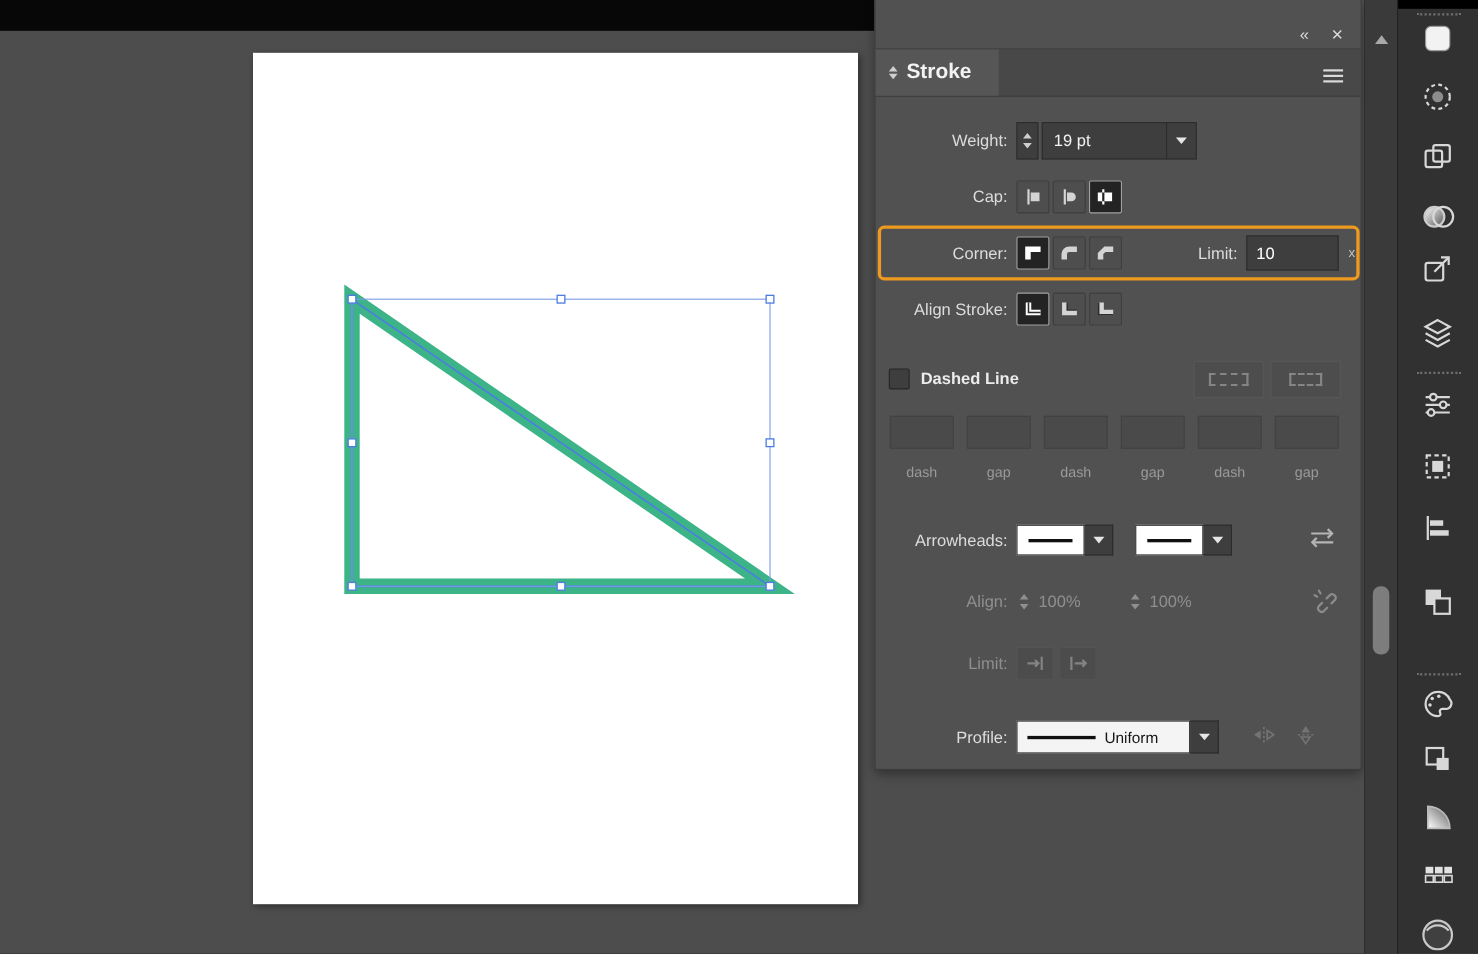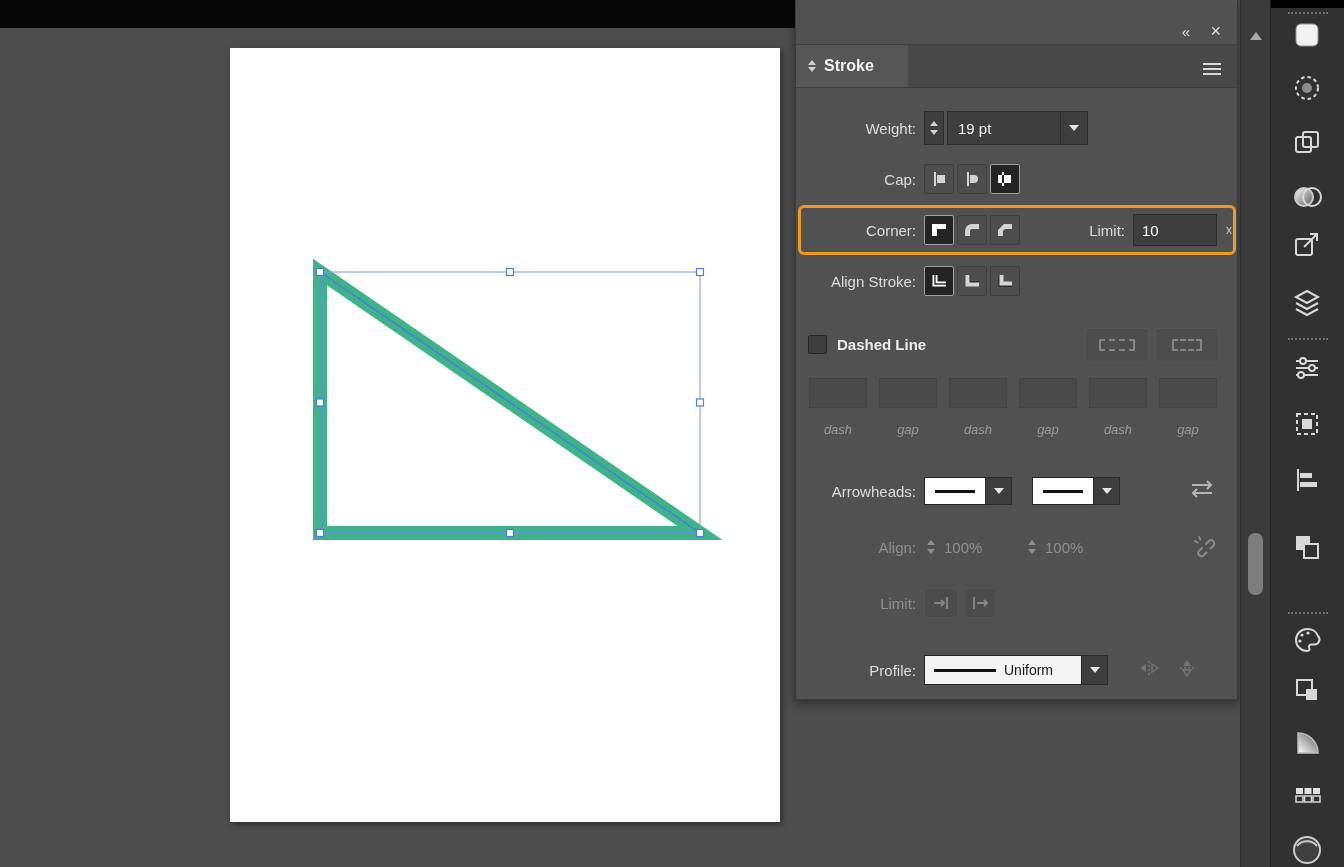--- a/index.html
+++ b/index.html
@@ -16,21 +16,21 @@
   .panel{position:absolute;left:795px;top:0;width:443px;height:700px;background:#515151;
          border:1px solid #3b3b3b;border-top:none;box-sizing:border-box;
          box-shadow:0 4px 10px rgba(0,0,0,0.4);}
   .hbtn{position:absolute;color:#dcdcdc;font-size:15px;line-height:1;}
   .hbtn.collapse{right:48px;top:24px;letter-spacing:-1px;}
   .hbtn.close{right:16px;top:22px;font-size:18px;}
   .tabstrip{position:absolute;left:0;top:44px;width:100%;height:44px;background:#484848;
             border-top:1px solid #414141;border-bottom:1px solid #3d3d3d;box-sizing:border-box;}
   .tab{position:absolute;left:0;top:0;width:112px;height:100%;background:#565656;display:flex;
        align-items:center;gap:8px;padding-left:12px;box-sizing:border-box;}
-  .tab-title{color:#f2f2f2;font-weight:bold;font-size:16px;}
+  .tab-title{color:#f2f2f2;font-weight:bold;font-size:19px;}
   .dbl-arrow{display:flex;flex-direction:column;gap:2px;align-items:center;}
   .menu-icon{position:absolute;right:16px;top:15px;width:18px;}
   .menu-icon .bar{height:2px;background:#d9d9d9;margin:3px 0;}
 
   .prow{position:absolute;left:0;display:flex;align-items:center;}
   .plabel{width:120px;text-align:right;color:#dcdcdc;font-size:15px;flex:none;}
   .plabel.dis{color:#8f8f8f;}
 
   .t-up{width:0;height:0;border-left:4px solid transparent;border-right:4px solid transparent;
         border-bottom:5px solid #cfcfcf;}
@@ -66,21 +66,21 @@
             margin-left:12px;box-sizing:border-box;}
   .dashed-label{color:#ececec;font-weight:bold;font-size:15px;margin-left:10px;}
   .presets{position:absolute;left:283px;top:328px;display:flex;}
   .preset-btn{width:62px;height:32px;background:#4b4b4b;border:1px solid #5c5c5c;border-radius:2px;
               display:flex;align-items:center;justify-content:center;opacity:.6;margin-left:6px;}
   .preset-glyph{width:36px;height:12px;border:2px dashed #a8a8a8;box-sizing:border-box;}
 
   .dashboxes{position:absolute;left:13px;top:378px;display:flex;}
   .dash-box{width:58px;height:30px;background:#4a4a4a;border:1px solid #424242;margin-right:12px;
             box-sizing:border-box;}
-  .dashlabels{position:absolute;left:13px;top:422px;display:flex;font-style:italic;}
+  .dashlabels{position:absolute;left:13px;top:422px;display:flex;}
   .dash-lbl{width:58px;margin-right:12px;text-align:center;color:#9a9a9a;font-size:13px;}
 
   .wcombo{width:62px;height:28px;background:#ffffff;border:1px solid #262626;display:flex;
           align-items:center;justify-content:center;box-sizing:border-box;}
   .line-prev{width:40px;height:3px;background:#101010;}
   .chevbtn{width:26px;height:28px;background:#3e3e3e;border:1px solid #2c2c2c;border-left:none;
            display:flex;align-items:center;justify-content:center;box-sizing:border-box;}
   .swap{position:absolute;left:393px;top:479px;}
   .ghostval{color:#8f8f8f;font-size:15px;margin-left:6px;width:45px;}
   .ghoststep{display:flex;flex-direction:column;gap:4px;align-items:center;margin-left:8px;width:14px;}

